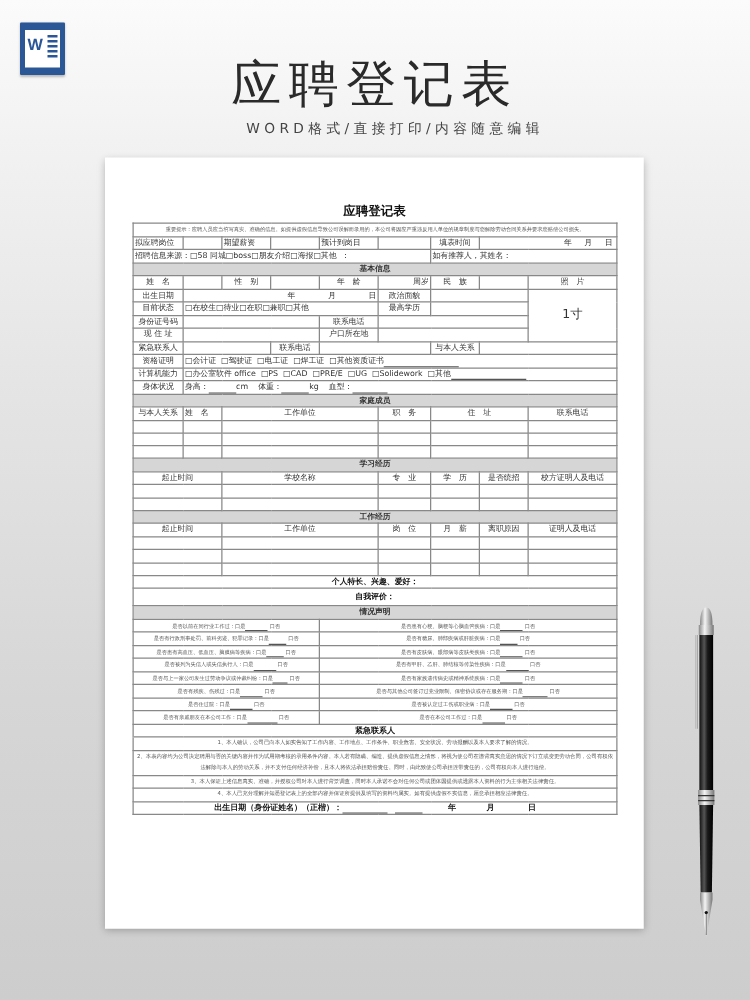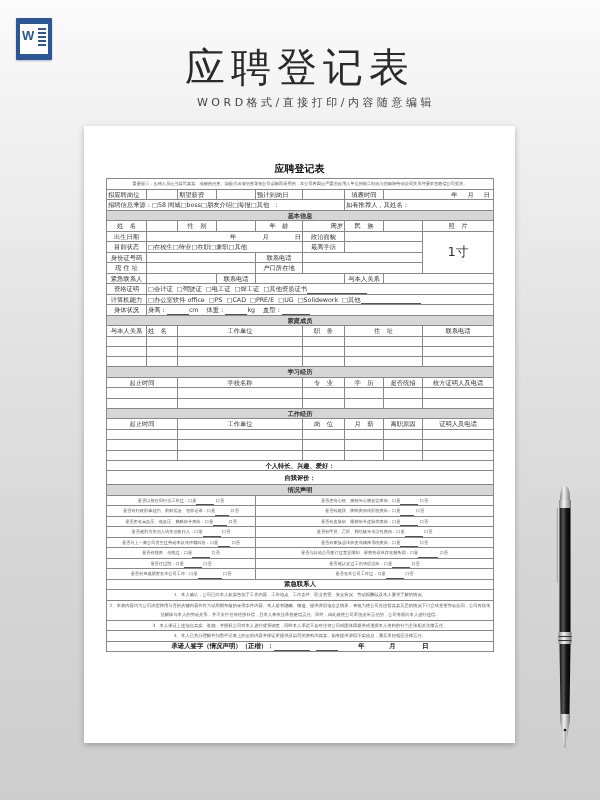--- a/index.html
+++ b/index.html
@@ -138,21 +138,21 @@
     </tr>
     <tr>
       <td>出生日期</td>
       <td colspan="4" style="text-align:right;">
         <span>年</span>&nbsp;&nbsp;&nbsp;&nbsp;&nbsp;&nbsp;&nbsp;&nbsp;&nbsp;&nbsp;&nbsp;&nbsp;
         <span>月</span>&nbsp;&nbsp;&nbsp;&nbsp;&nbsp;&nbsp;&nbsp;&nbsp;&nbsp;&nbsp;&nbsp;&nbsp;
         <span>日</span>
       </td>
       <td>政治面貌</td>
       <td colspan="2"></td>
-      <td rowspan="4" style="font-size:13px;margin-top:24px;"><span>1寸</span></td>
+      <td rowspan="4" style="font-size:10px;margin-top:24px;"><span>1寸</span></td>
     </tr>
     <tr>
       <td>目前状态</td>
       <td colspan="4" class="l">□<span>在校生</span>□<span>待业</span>□<span>在职</span>□<span>兼职</span>□<span>其他</span></td>
       <td>最高学历</td>
       <td colspan="2"></td>
     </tr>
     <tr>
       <td>身份证号码</td>
       <td colspan="3"></td>
@@ -347,21 +347,21 @@
           <td colspan="9" class="para">2、本表内容均为公司决定聘用与否的关键内容并作为试用期考核的录用条件内容。本人若有隐瞒、编造、提供虚假信息之情形，将视为使公司在违背真实意思的情况下订立或变更劳动合同，公司有权依法解除与本人的劳动关系，并不支付任何经济补偿，且本人将依法承担赔偿责任。同时，由此致使公司承担连带责任的，公司有权向本人进行追偿。</td>
         </tr>
     <tr>
           <td colspan="9" class="para">3、本人保证上述信息真实、准确，并授权公司对本人进行背景调查，同时本人承诺不会对任何公司或团体因提供或透露本人资料的行为主张相关法律责任。</td>
         </tr>
     <tr>
           <td colspan="9" class="para">4、本人已充分理解并知悉登记表上的全部内容并保证所提供及填写的资料均属实。如有提供虚假不实信息，愿意承担相应法律责任。</td>
         </tr>
     <tr>
       <td colspan="9" class="sign">
-        <span>承诺人签字（情况声明）（正楷）：</span><span class="u" style="width:36px"></span>&nbsp;&nbsp;&nbsp;<span class="u" style="width:22px"></span>&nbsp;&nbsp;&nbsp;&nbsp;&nbsp;&nbsp;&nbsp;&nbsp;
+        <span>出生日期（身份证姓名）（正楷）：</span><span class="u" style="width:36px"></span>&nbsp;&nbsp;&nbsp;<span class="u" style="width:22px"></span>&nbsp;&nbsp;&nbsp;&nbsp;&nbsp;&nbsp;&nbsp;&nbsp;
         <span>年</span>&nbsp;&nbsp;&nbsp;&nbsp;&nbsp;&nbsp;&nbsp;&nbsp;&nbsp;&nbsp;
         <span>月</span>&nbsp;&nbsp;&nbsp;&nbsp;&nbsp;&nbsp;&nbsp;&nbsp;&nbsp;&nbsp;&nbsp;
         <span>日</span>
       </td>
     </tr>
   </tbody>
     </table>
 </div>
 
 <div class="pen">

